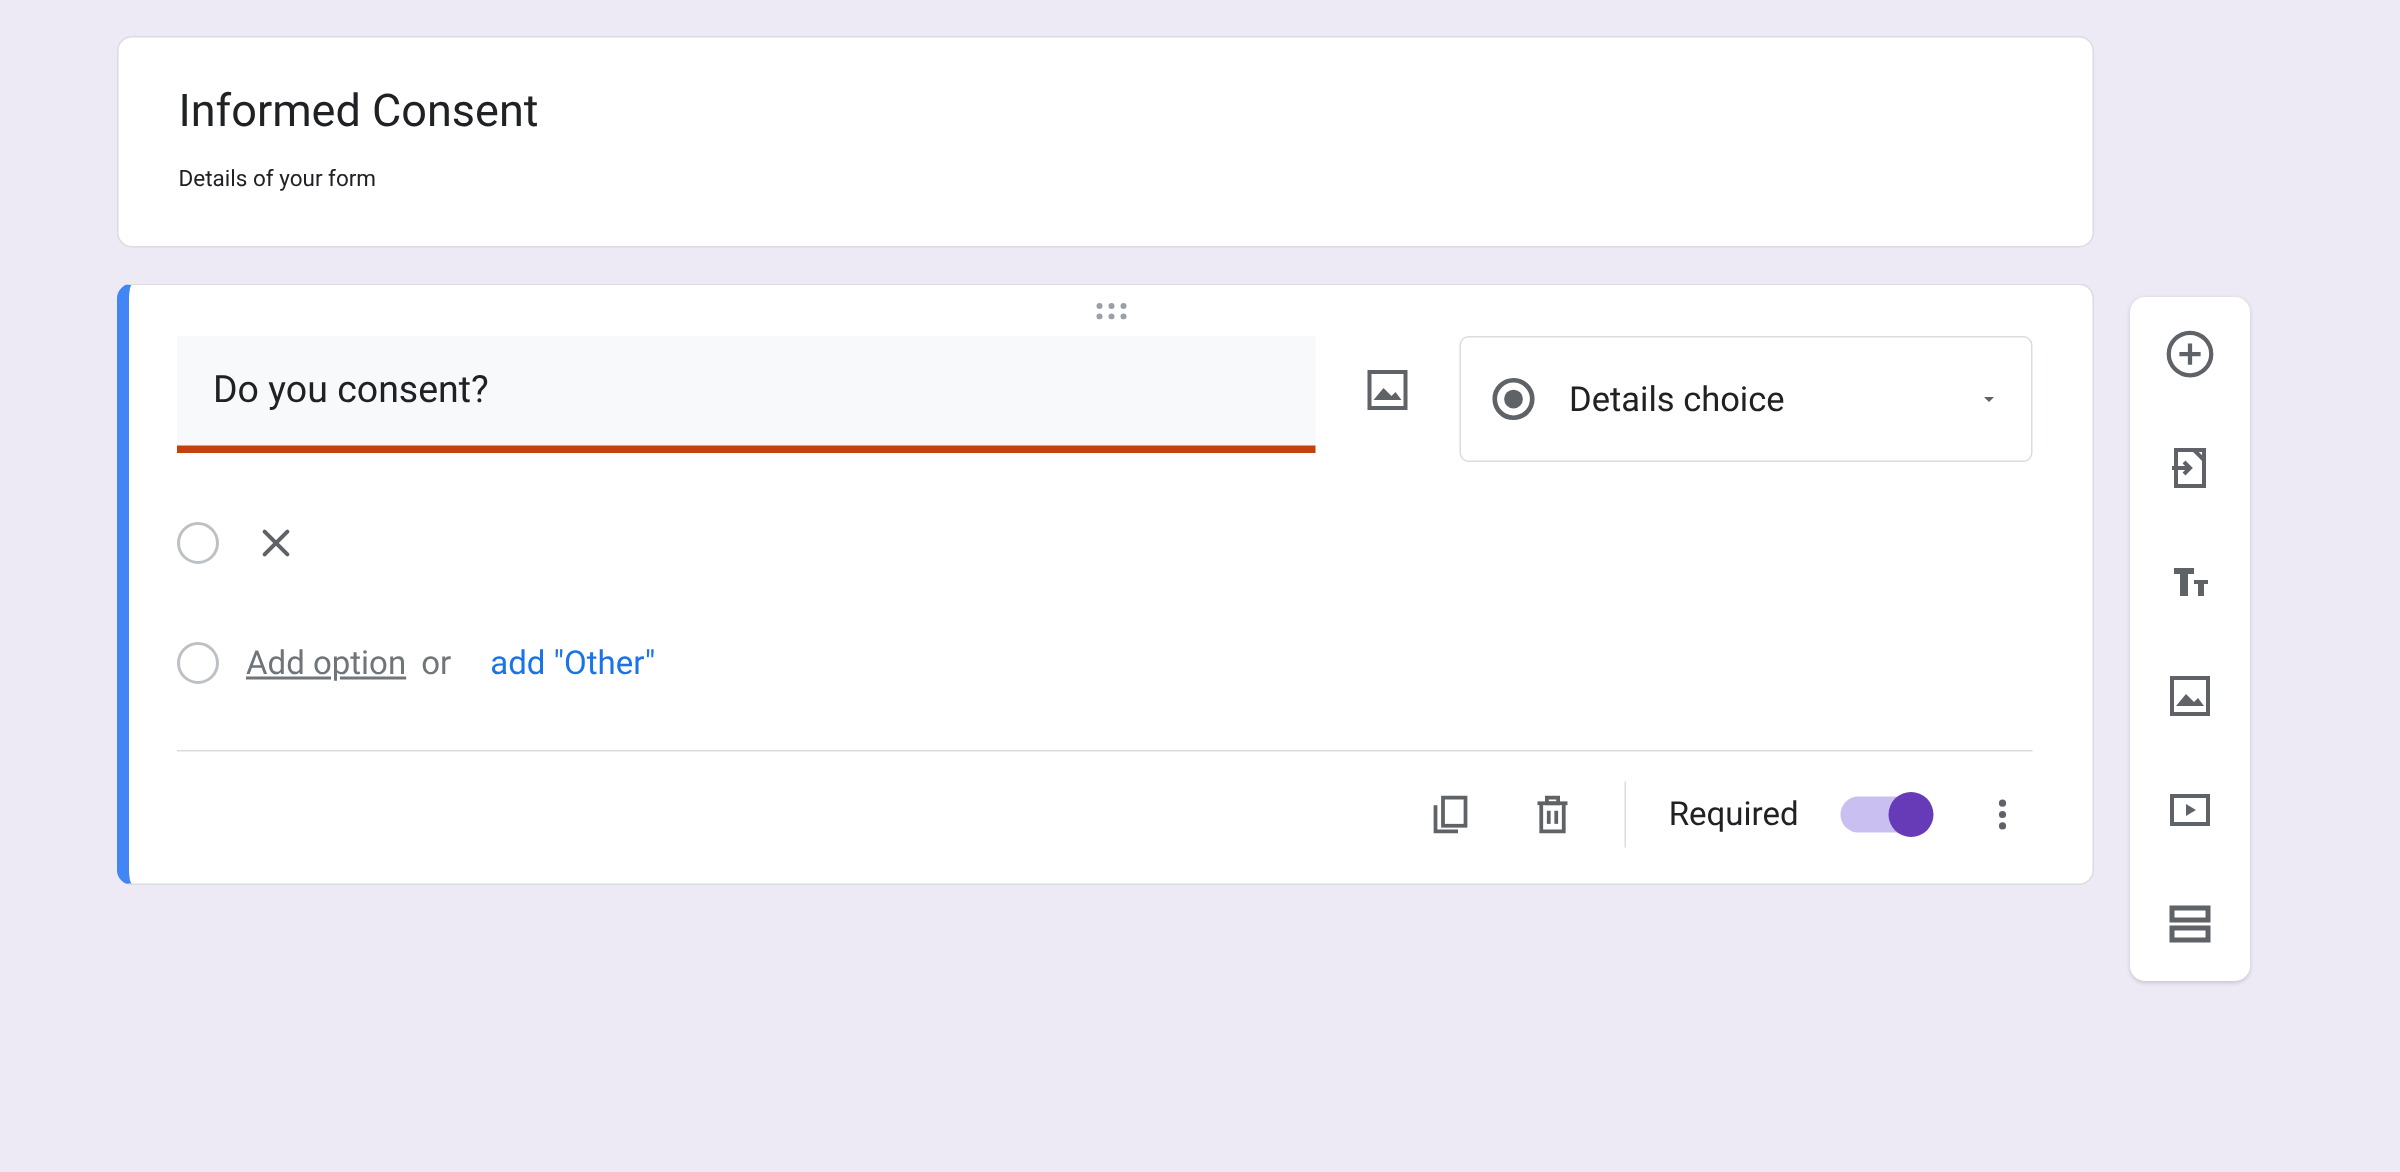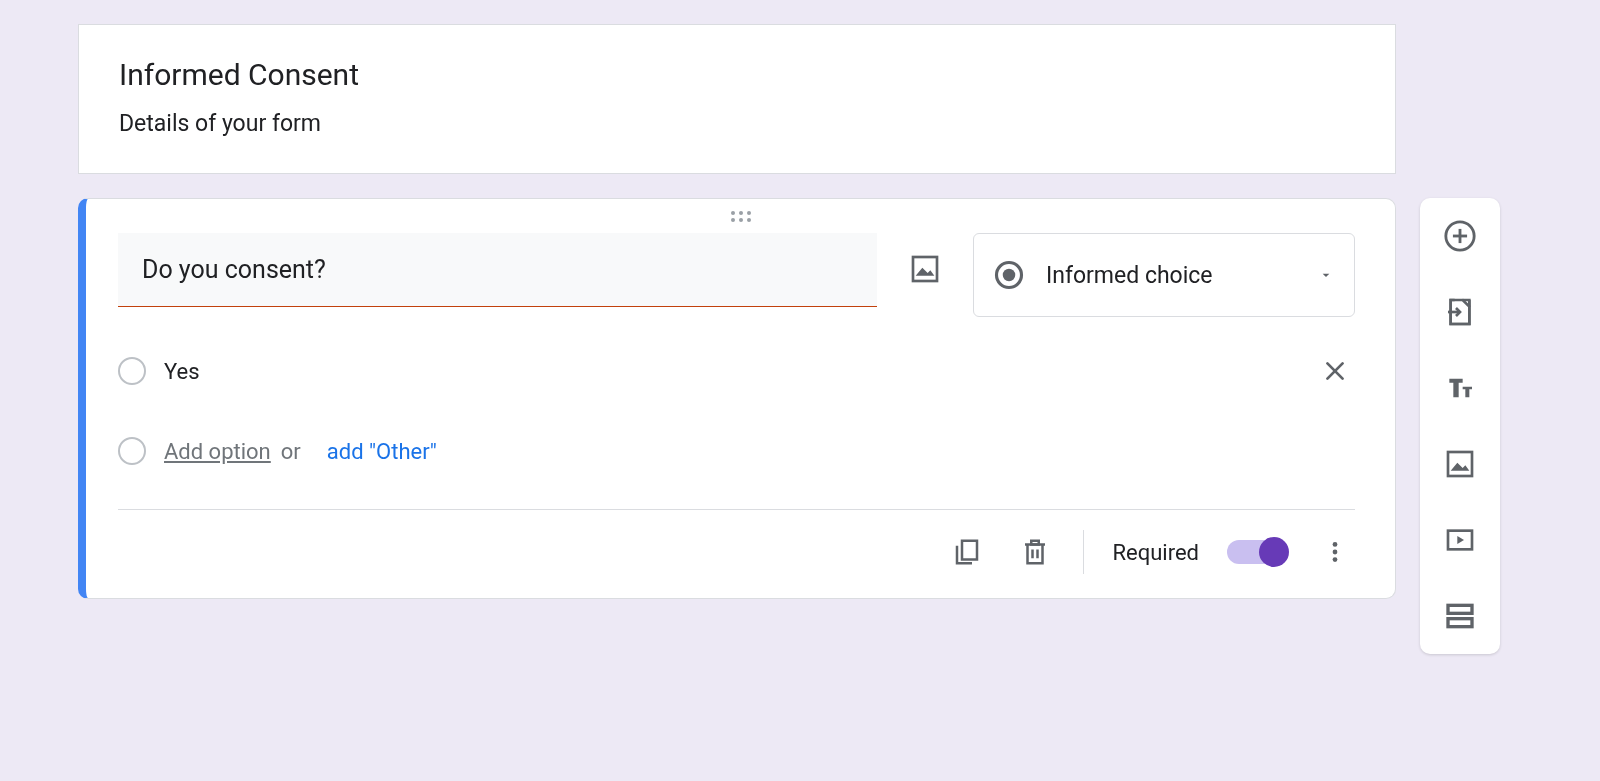--- a/index.html
+++ b/index.html
@@ -16,32 +16,32 @@
     overflow: hidden;
   }
   .main-container {
     width: 1318px;
     margin-left: 78px;
     padding-top: 24px;
   }
   .header-card {
     background: #fff;
     border: 1px solid #dadce0;
-    border-radius: 0;
+    border-radius: 10px;
     padding: 32px 48px 36px 40px;
     margin-bottom: 24px;
   }
   .form-title {
     font-size: 30px;
     font-weight: 400;
     color: #202124;
     margin-bottom: 18px;
   }
   .form-description {
-    font-size: 23px;
+    font-size: 15px;
     font-weight: 400;
     color: #202124;
   }
   .question-card {
     background: #fff;
     border: 1px solid #dadce0;
     border-radius: 10px;
     position: relative;
     border-left: 8px solid #4285f4;
     padding: 0;
@@ -60,21 +60,21 @@
   }
   .question-top {
     display: flex;
     align-items: flex-start;
     padding: 8px 40px 0 32px;
     gap: 24px;
   }
   .question-input-wrap {
     flex: 1;
     background: #f8f9fa;
-    border-bottom: 1px solid #c2410c;
+    border-bottom: 5px solid #c2410c;
     padding: 22px 24px;
   }
   .question-input {
     width: 100%;
     border: none;
     background: transparent;
     font-size: 25px;
     color: #202124;
     outline: none;
     font-family: inherit;
@@ -268,33 +268,32 @@
           <path d="M5 17 L10 11 L14 15 L16 13 L19 17 Z" fill="#5f6368" stroke="none"></path>
         </svg>
       </div>
       <div class="type-dropdown">
         <span class="type-dropdown-icon">
           <svg width="30" height="30" viewBox="0 0 24 24">
             <circle cx="12" cy="12" r="10" fill="none" stroke="#5f6368" stroke-width="2.5"></circle>
             <circle cx="12" cy="12" r="5" fill="#5f6368"></circle>
           </svg>
         </span>
-        <span class="type-dropdown-label">Informed choice</span>
+        <span class="type-dropdown-label">Details choice</span>
         <span class="type-dropdown-arrow">
           <svg width="16" height="16" viewBox="0 0 24 24" fill="#5f6368">
             <path d="M7 10 L12 15 L17 10 Z"></path>
           </svg>
         </span>
       </div>
     </div>
 
     <div class="options-area">
       <div class="option-row">
         <div class="radio-circle"></div>
-        <div class="option-label">Yes</div>
         <div class="option-remove">
           <svg width="26" height="26" viewBox="0 0 24 24" stroke="#5f6368" stroke-width="2.5" stroke-linecap="round">
             <line x1="5" y1="5" x2="19" y2="19"></line>
             <line x1="19" y1="5" x2="5" y2="19"></line>
           </svg>
         </div>
       </div>
       <div class="add-option-row">
         <div class="radio-circle"></div>
         <span class="add-option-text">Add option</span>

